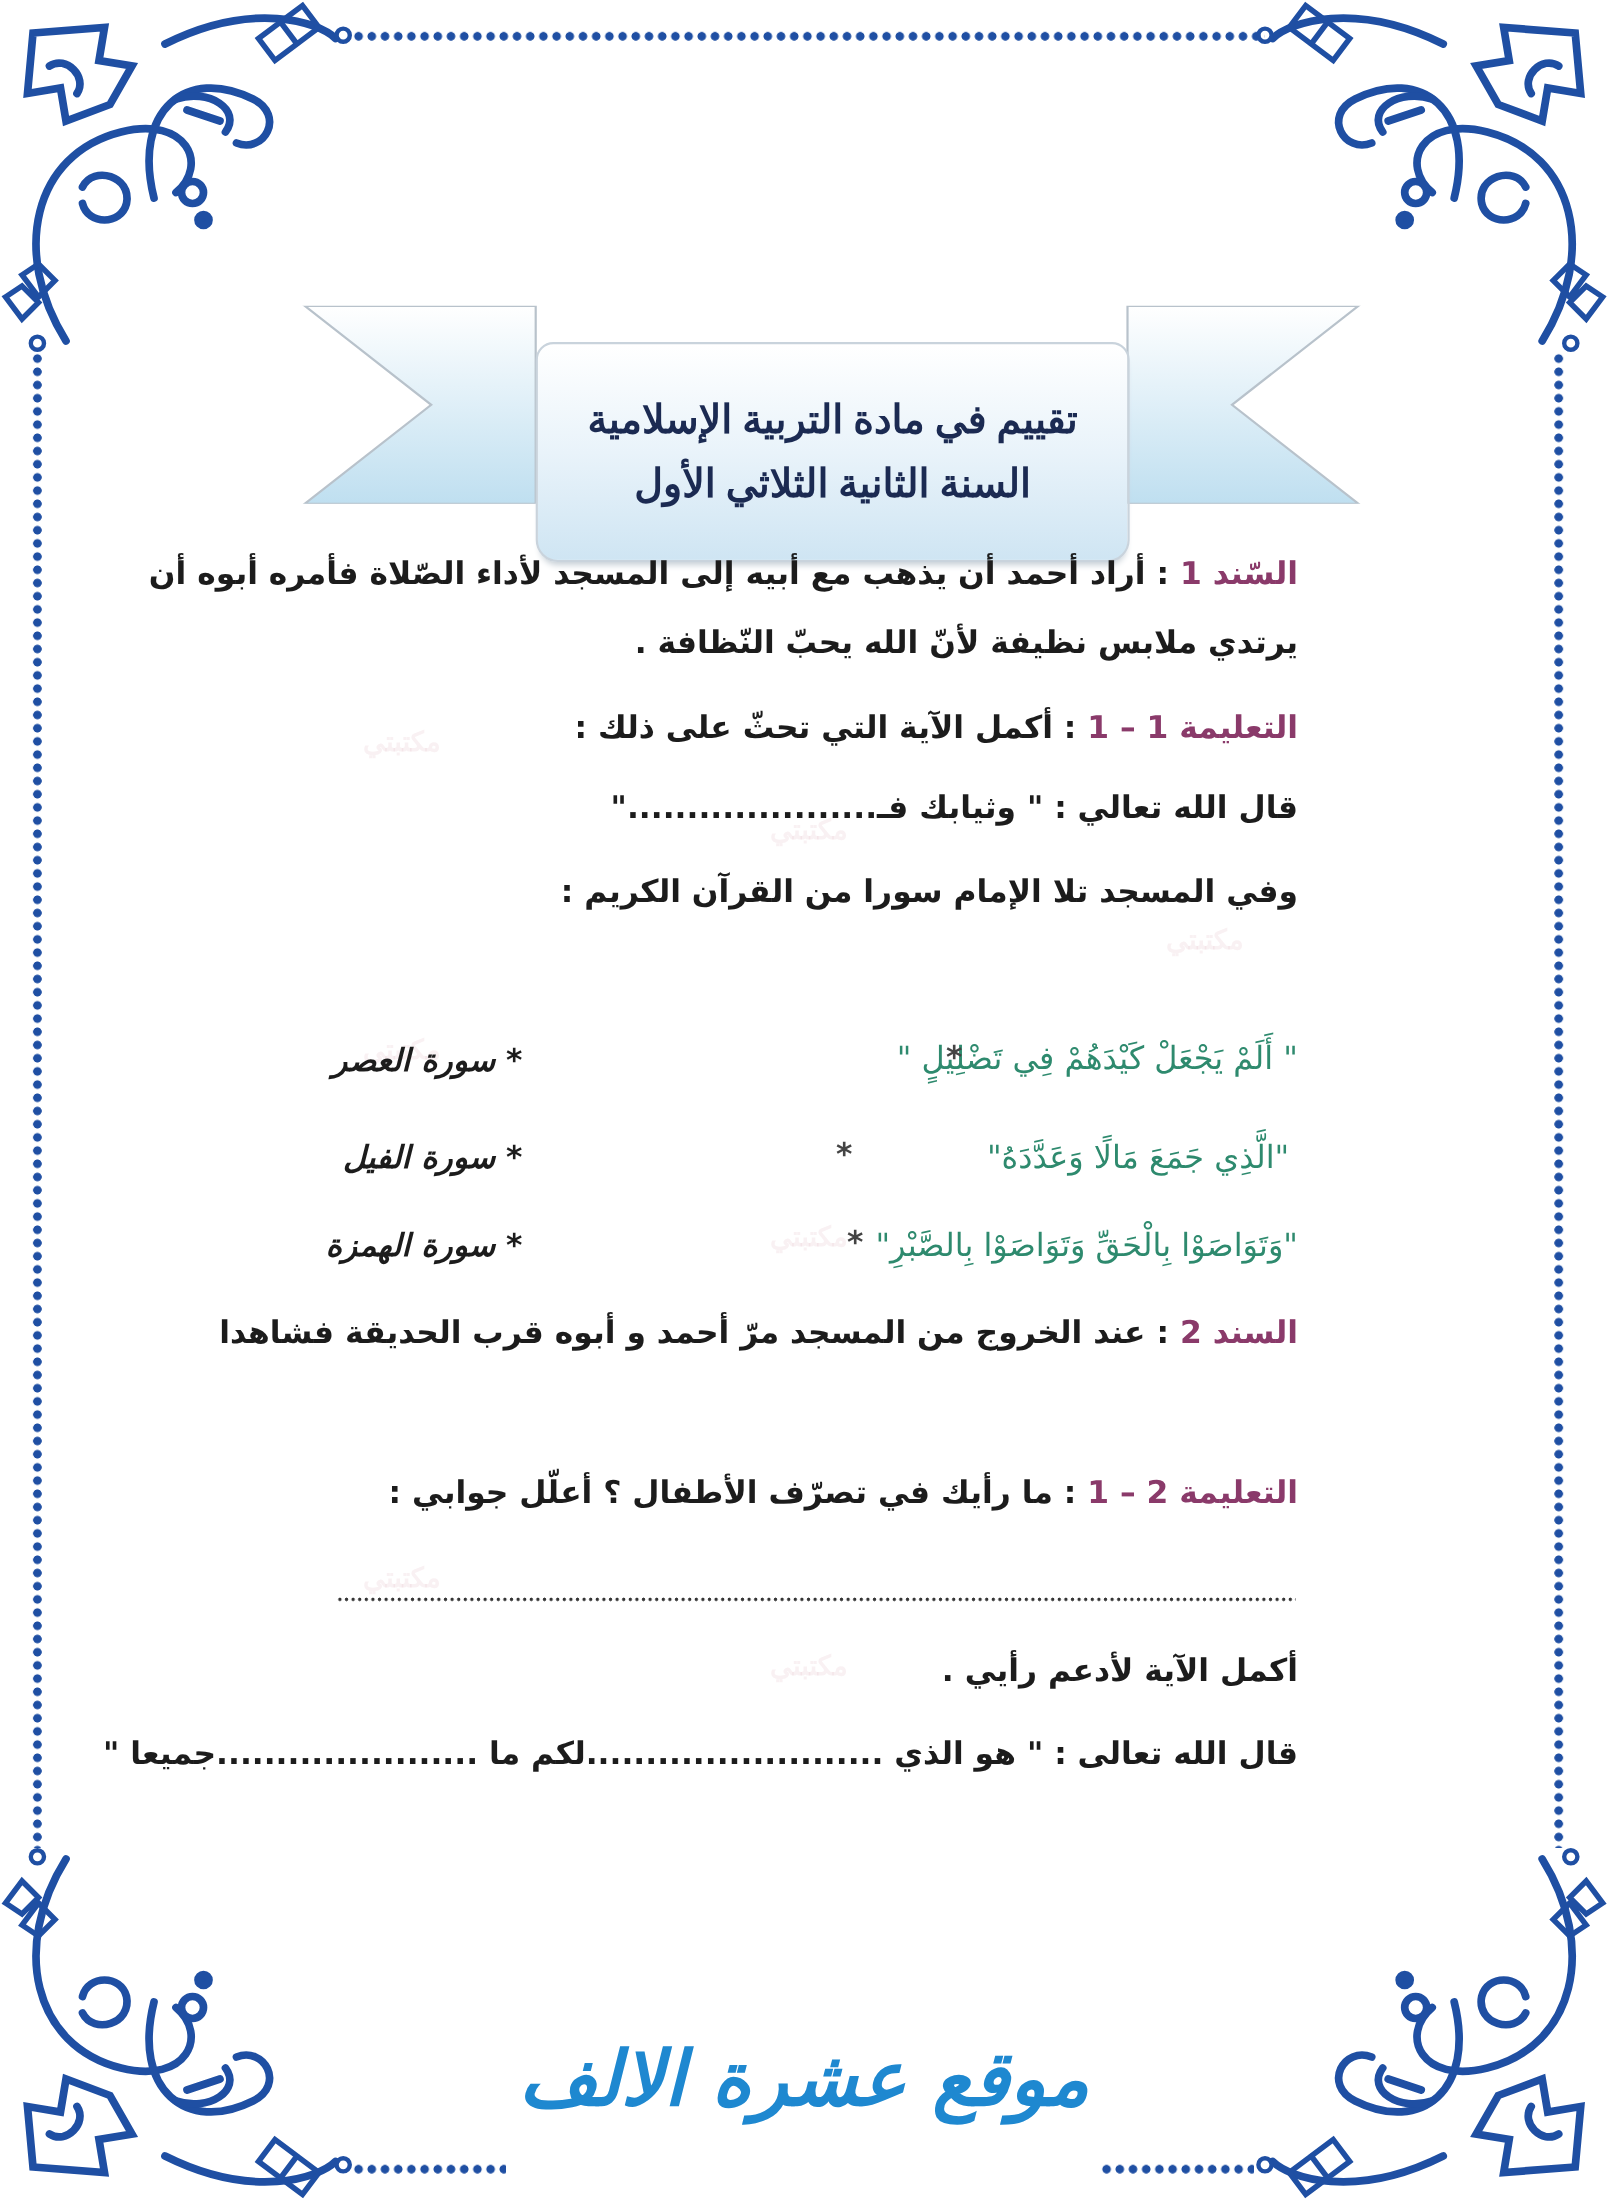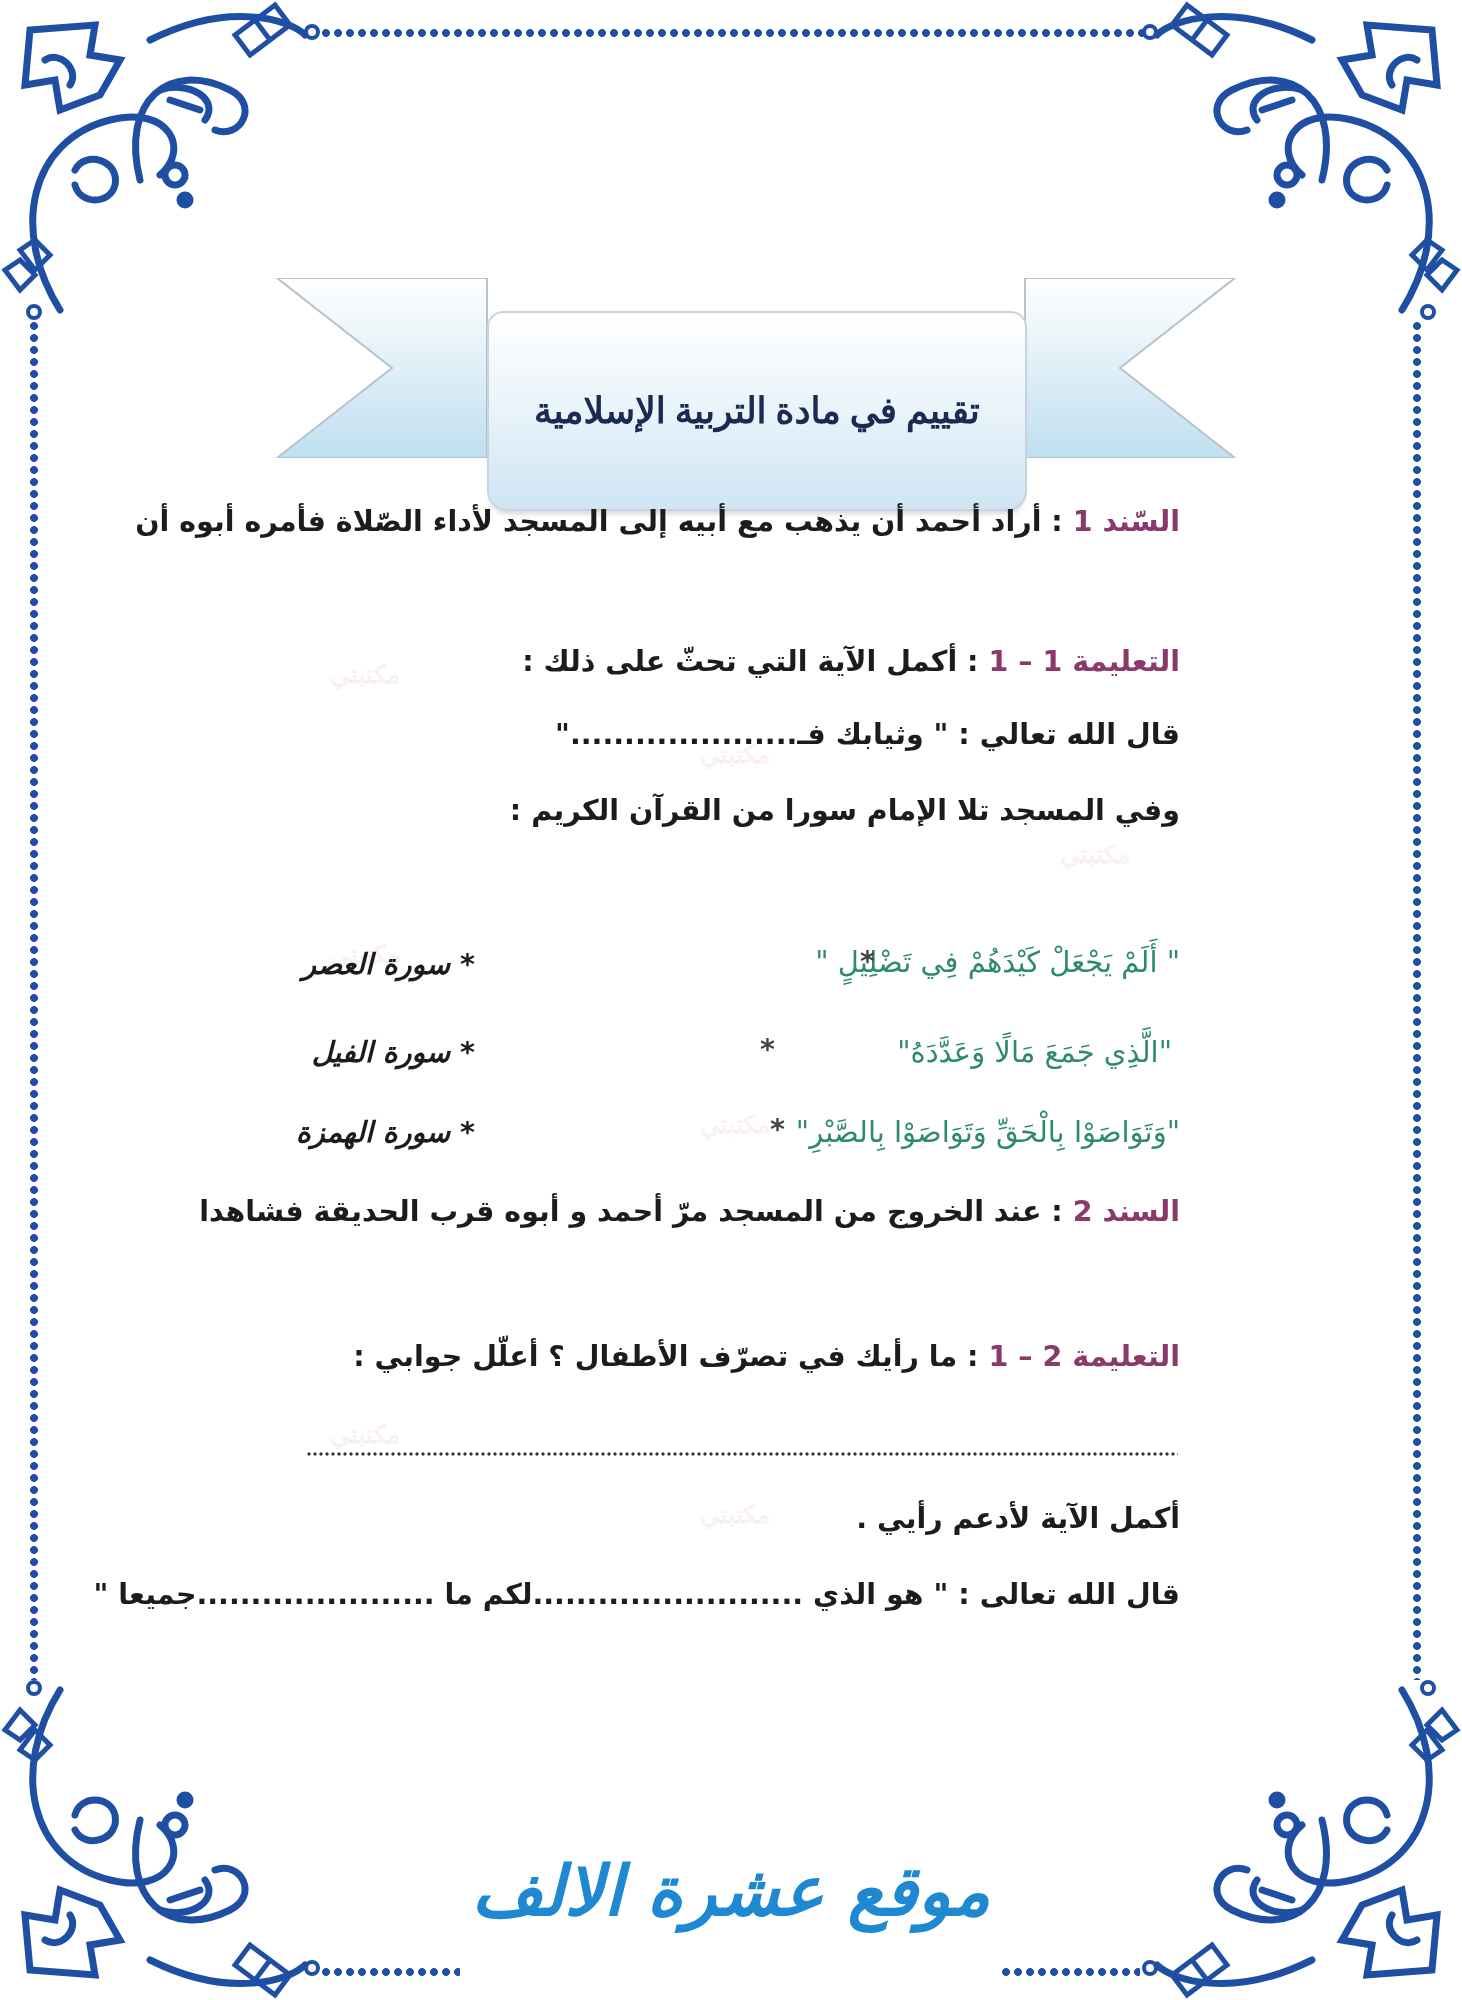--- a/index.html
+++ b/index.html
@@ -147,28 +147,30 @@
       <linearGradient id="rg" x1="0" y1="0" x2="0" y2="1">
         <stop offset="0" stop-color="#ffffff"></stop>
         <stop offset="1" stop-color="#bfdff0"></stop>
       </linearGradient>
     </defs>
     <polygon points="5,-5 215,-5 215,175 5,175 120,85" fill="url(#rg)" stroke="#b8c2cb" stroke-width="2" transform="translate(0,5)"></polygon>
     <polygon points="963,-5 753,-5 753,175 963,175 848,85" fill="url(#rg)" stroke="#b8c2cb" stroke-width="2" transform="translate(0,5)"></polygon>
   </svg>
   <div class="banner-box">
     <div class="banner-line">تقييم في مادة التربية الإسلامية</div>
+    <div class="banner-line">السنة الثانية الثلاثي الأول</div>
   </div>
 </div>
 
 <div class="content" style="top:0;height:1700px">
 
   <div class="line" style="top:505px">
     <span class="label-pink">السّند 1</span><span> : </span><span>أراد أحمد أن يذهب مع أبيه إلى المسجد لأداء الصّلاة فأمره أبوه أن</span>
   </div>
+  <div class="line" style="top:568px">يرتدي ملابس نظيفة لأنّ الله يحبّ النّظافة .</div>
 
   <div class="line" style="top:645px">
     <span class="label-pink">التعليمة 1 – 1</span><span> : </span><span>أكمل الآية التي تحثّ على ذلك :</span>
   </div>
   <div class="line" style="top:718px">قال الله تعالي : " وثيابك فـ....................."</div>
 
   <div class="line" style="top:794px">وفي المسجد تلا الإمام سورا من القرآن الكريم :</div>
 
 
   <div class="line verse" style="top:945px">" أَلَمْ يَجْعَلْ كَيْدَهُمْ فِي تَضْلِيلٍ "</div>

